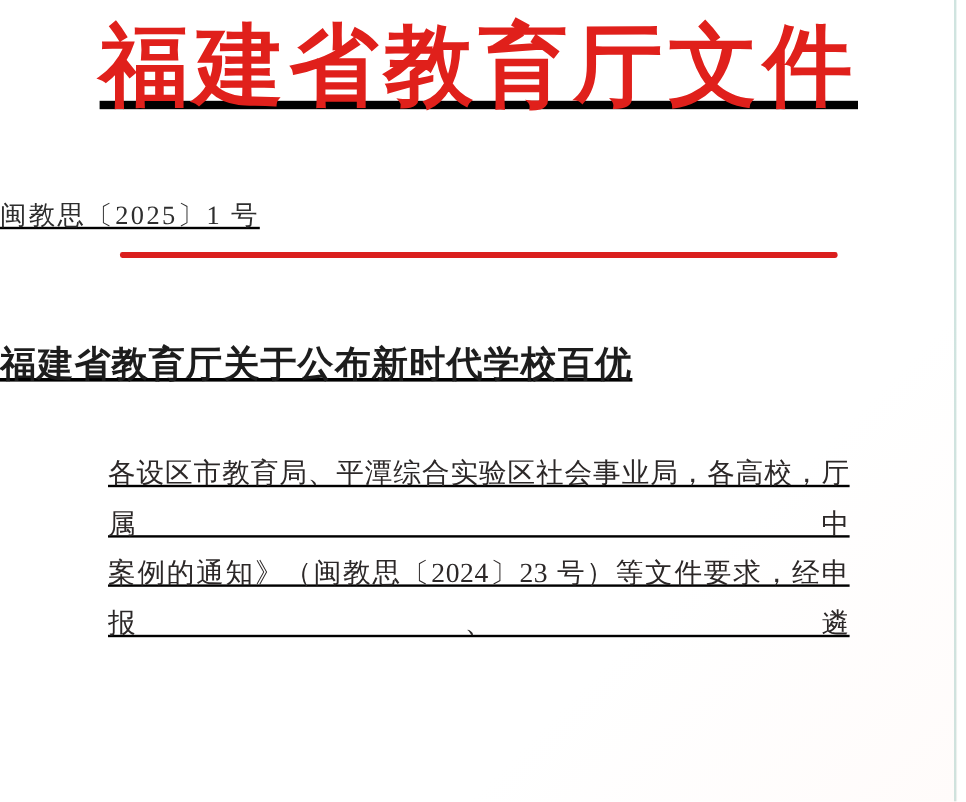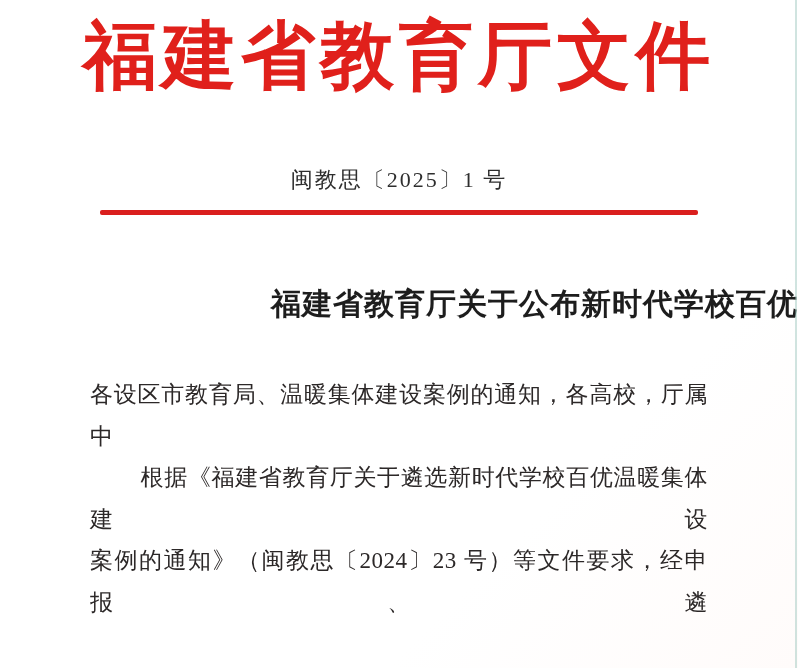--- a/index.html
+++ b/index.html
@@ -6,56 +6,57 @@
   html, body { background: #ffffff; }
   body {
     font-family: "Liberation Serif", "DejaVu Serif", serif;
     width: 805px; height: 668px; overflow: hidden;
   }
   .page {
     position: relative;
     width: 798px; height: 668px;
     background: linear-gradient(135deg, #ffffff 72%, #fffbfa 100%);
     overflow: hidden;
+    text-decoration: underline;
   }
   
   .scan-edge {
     position: absolute; top: 0; right: 1px;
     width: 2px; height: 100%;
     background: rgba(150, 196, 186, 0.45);
   }
   .doc-header {
     padding-top: 8px;
     text-align: center;
     font-size: 74px;
     line-height: 1.3;
     font-weight: bold;
     letter-spacing: 5px;
     color: #e0201b;
     white-space: nowrap;
   }
   .doc-number {
     margin-top: 62px;
-    text-align: center;
+    text-align: left;
     font-size: 22px;
     line-height: 28px;
     letter-spacing: 2px;
     color: #2e2e2e;
   }
   .red-divider {
     width: 598px;
     height: 5px;
     margin: 16px auto 0 auto;
     background: #da1f1e;
     border: none;
     border-radius: 2px;
   }
   .doc-title {
     margin-top: 62px;
-    text-align: right;
+    text-align: left;
     font-weight: bold;
     font-size: 30px;
     line-height: 53px;
     letter-spacing: 1px;
     color: #1d1d1d;
   }
   .doc-body {
     margin: 44px 90px 0 90px;
     font-size: 23px;
     color: #2c2828;
@@ -83,21 +84,20 @@
 
   <div class="doc-number">闽教思〔2025〕1 号</div>
 
   <hr class="red-divider">
 
   <div class="doc-title">
     <div>福建省教育厅关于公布新时代学校百优</div>
   </div>
 
   <div class="doc-body">
-    <p class="j">各设区市教育局、温暖集体建设案例的通知，各高校，厅属中</p>
-    <p class="j indent">根据《福建省教育厅关于遴选新时代学校百优温暖集体建设</p>
+    <p class="j">各设区市教育局、平潭综合实验区社会事业局，各高校，厅属中</p>
     <p class="j">案例的通知》（闽教思〔2024〕23 号）等文件要求，经申报、遴</p>
 
   </div>
 
   <div class="scan-edge"></div>
 
 </div>
 
 </body></html>

